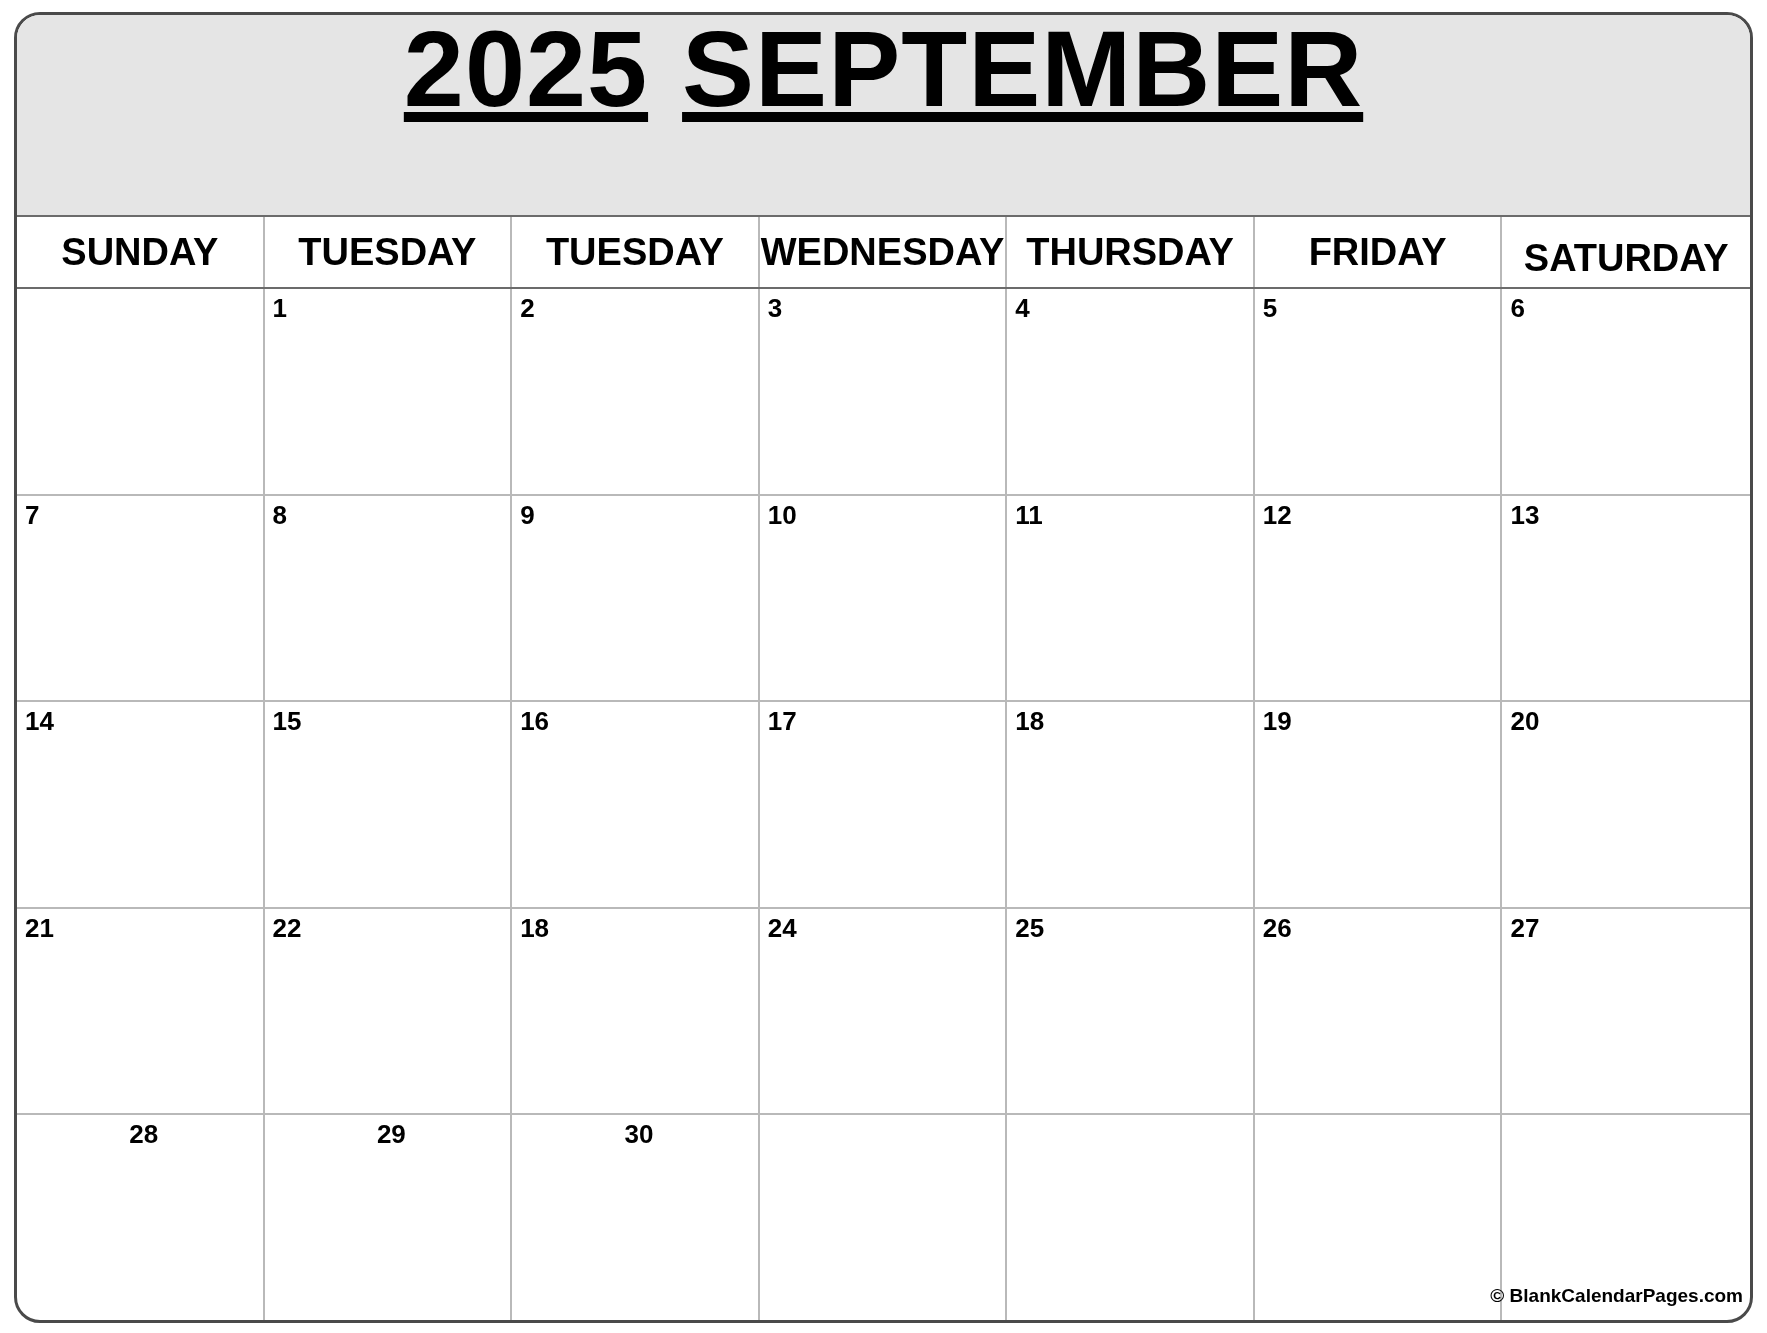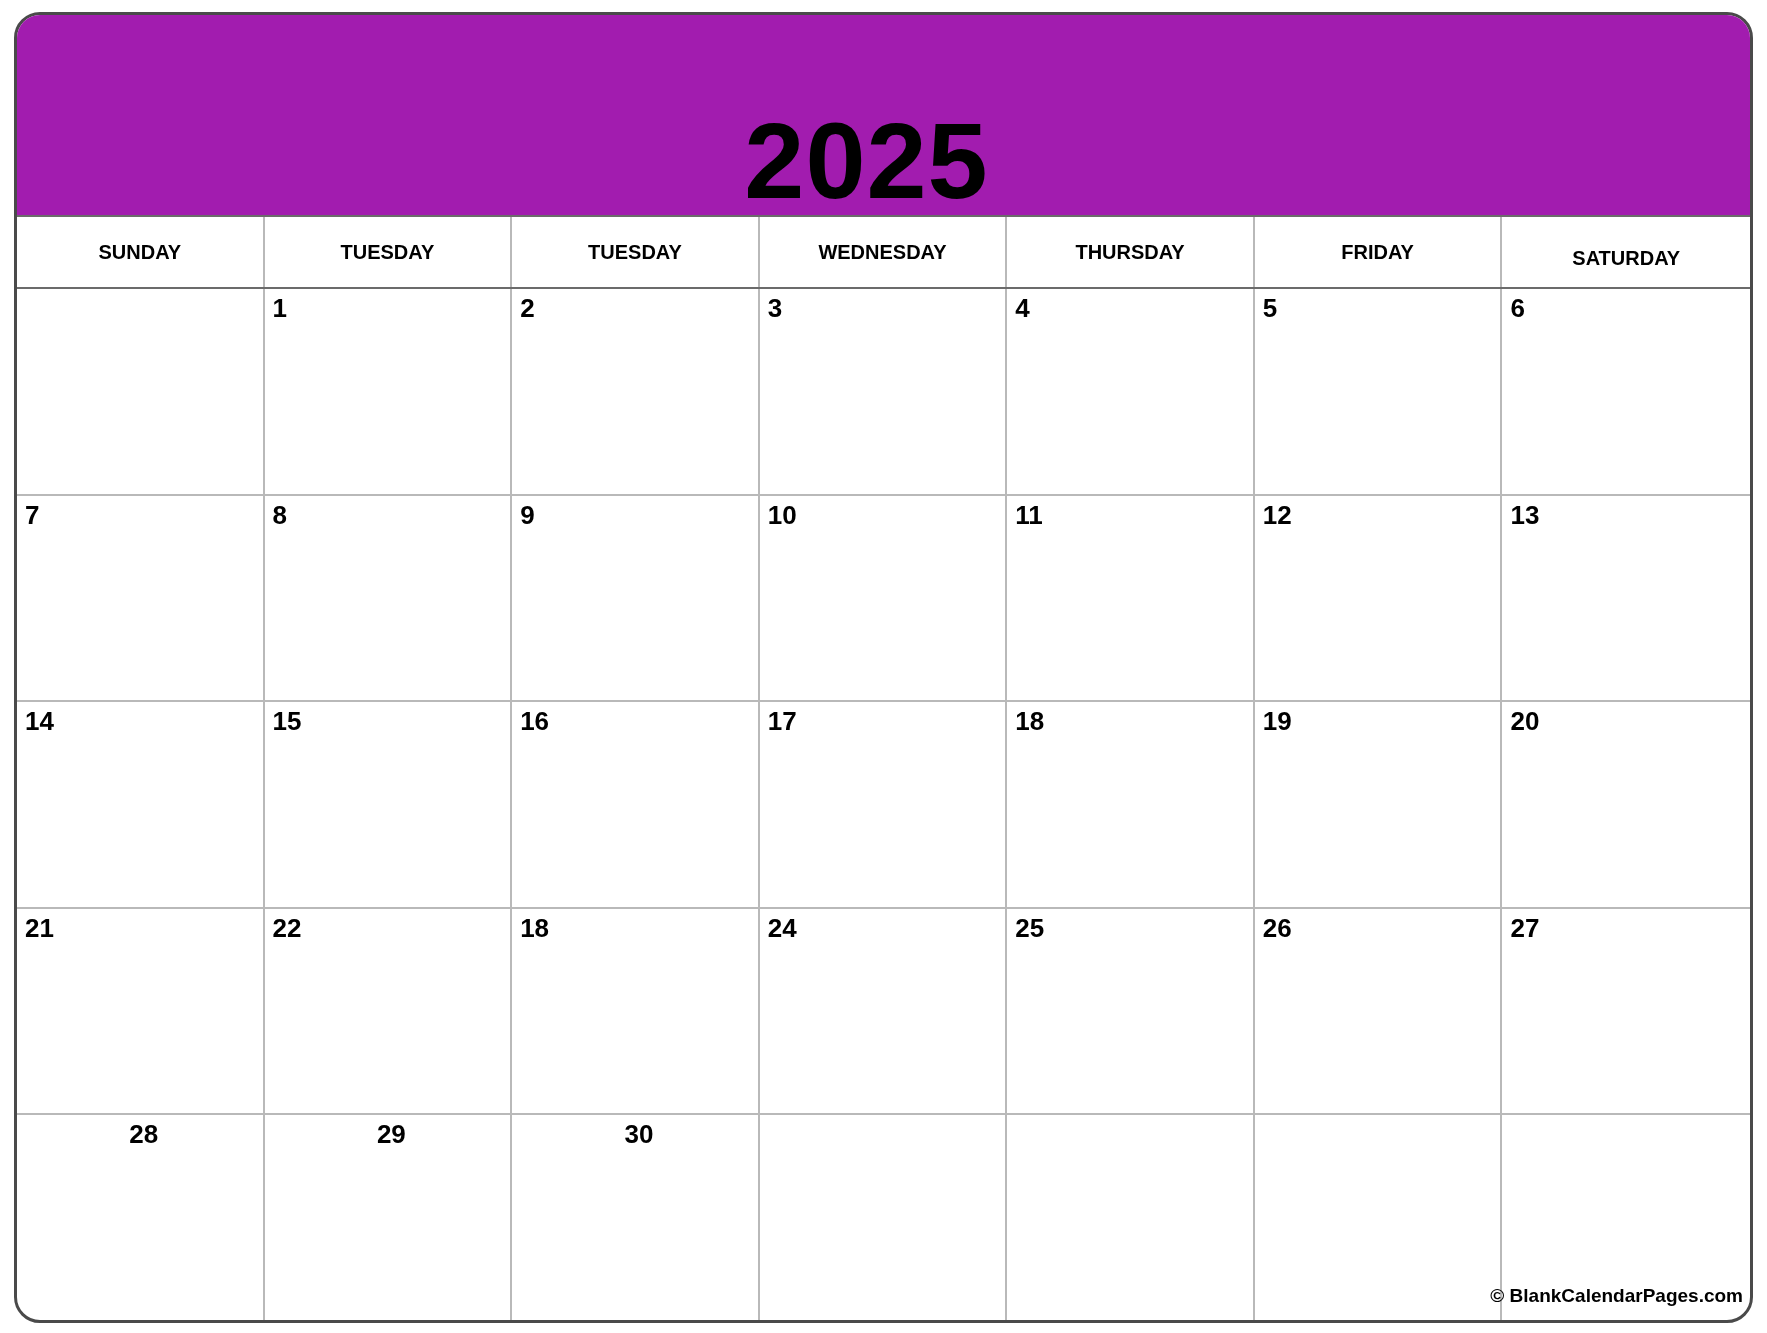--- a/index.html
+++ b/index.html
@@ -33,24 +33,25 @@
     overflow: hidden;
     display: flex;
     flex-direction: column;
   }
 
   
   .title-bar {
     height: 200px;
     min-height: 200px;
     display: flex;
-    align-items: flex-end;
+    align-items: flex-start;
     justify-content: center;
     border-bottom: 2px solid #6b6b6b;
-    background: #a21caf;
+    background: #e5e5e5;
+    text-decoration: underline;
   }
   .title-text {
     font-size: 108px;
     font-weight: bold;
     letter-spacing: 1px;
     color: #000000;
     white-space: nowrap;
     font-family: "Liberation Sans", sans-serif;
     line-height: 1;
   }
@@ -61,21 +62,21 @@
     display: grid;
     grid-template-columns: repeat(7, 1fr);
     height: 70px;
     min-height: 70px;
     border-bottom: 2px solid #6b6b6b;
   }
   .weekday-cell {
     display: flex;
     align-items: center;
     justify-content: center;
-    font-size: 20px;
+    font-size: 38px;
     font-weight: bold;
     color: #000000;
     border-right: 2px solid #b9b9b9;
     box-sizing: border-box;
   }
   .weekday-cell:last-child { border-right: none; margin-top: 12px; }
 
   
   .weeks {
     flex: 1 1 auto;
@@ -121,20 +122,21 @@
   }
 </style>
 </head>
 <body>
 
 <div class="calendar-page">
   <div class="calendar-frame">
 
     <div class="title-bar">
       <span class="title-text title-year">2025</span>
+      <span class="title-text title-month">SEPTEMBER</span>
     </div>
 
     <div class="weekday-row">
       <div class="weekday-cell">SUNDAY</div>
       <div class="weekday-cell">TUESDAY</div>
       <div class="weekday-cell">TUESDAY</div>
       <div class="weekday-cell">WEDNESDAY</div>
       <div class="weekday-cell">THURSDAY</div>
       <div class="weekday-cell">FRIDAY</div>
       <div class="weekday-cell">SATURDAY</div>

